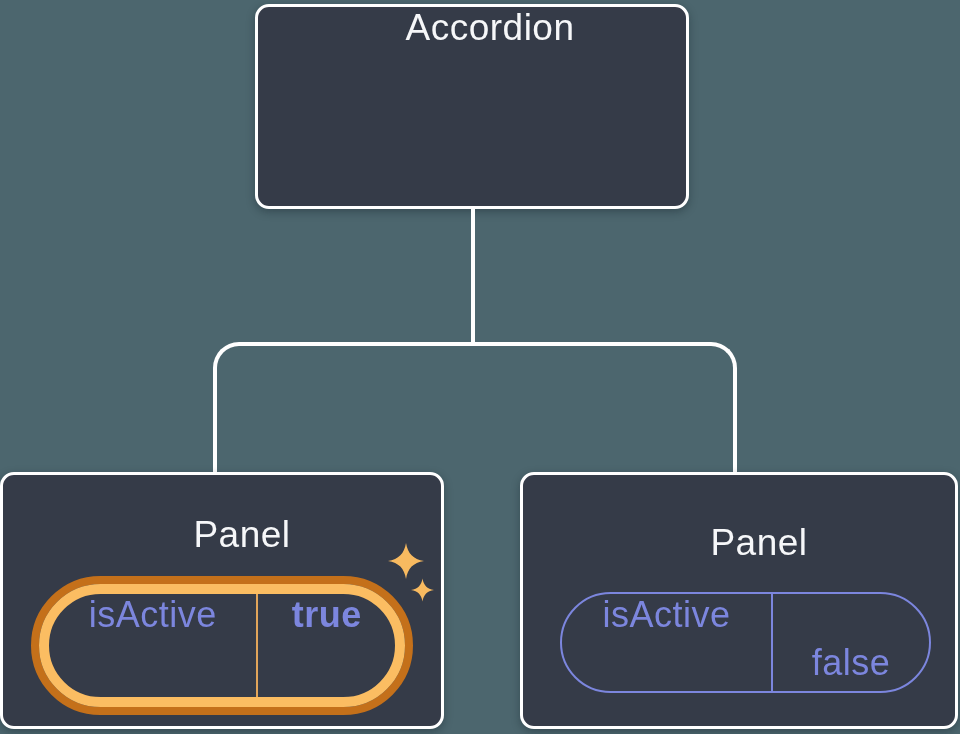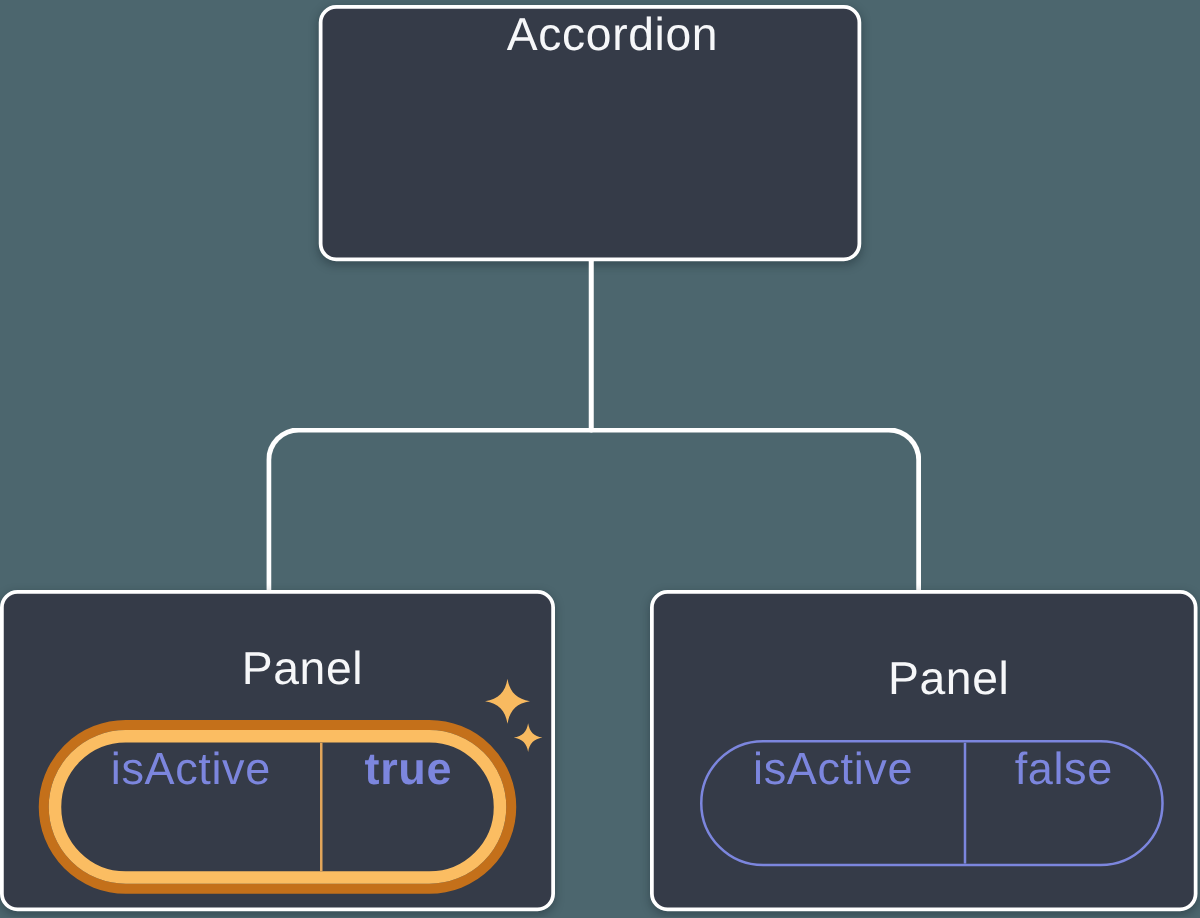--- a/index.html
+++ b/index.html
@@ -92,21 +92,21 @@
     overflow:hidden;
   }
   .pill.active .cell.name{ flex:0 0 60.5%; border-right:2px solid var(--highlight-divider); }
   .pill.active .cell.value{ flex:1; font-weight:700; }
   .pill.inactive{
     left:37px; top:117px; width:371px; height:101px;
     border:2px solid var(--prop-text);
     overflow:hidden;
   }
   .pill.inactive .cell.name{ flex:0 0 57.5%; border-right:2px solid var(--prop-text); }
-  .pill.inactive .cell.value{ flex:1; }
+  .pill.inactive .cell.value{ flex:1;margin-top:48px; }
   
   .sparkle{ position:absolute; z-index:5; }
   .sparkle svg{ display:block; width:100%; height:100%; }
   .sparkle path{ fill:var(--sparkle); }
   .sparkle-lg{ left:388px; top:542px; width:36px; height:38px; }
   .sparkle-sm{ left:411px; top:578px; width:23px; height:24px; }
 </style>
 </head>
 <body>
 

